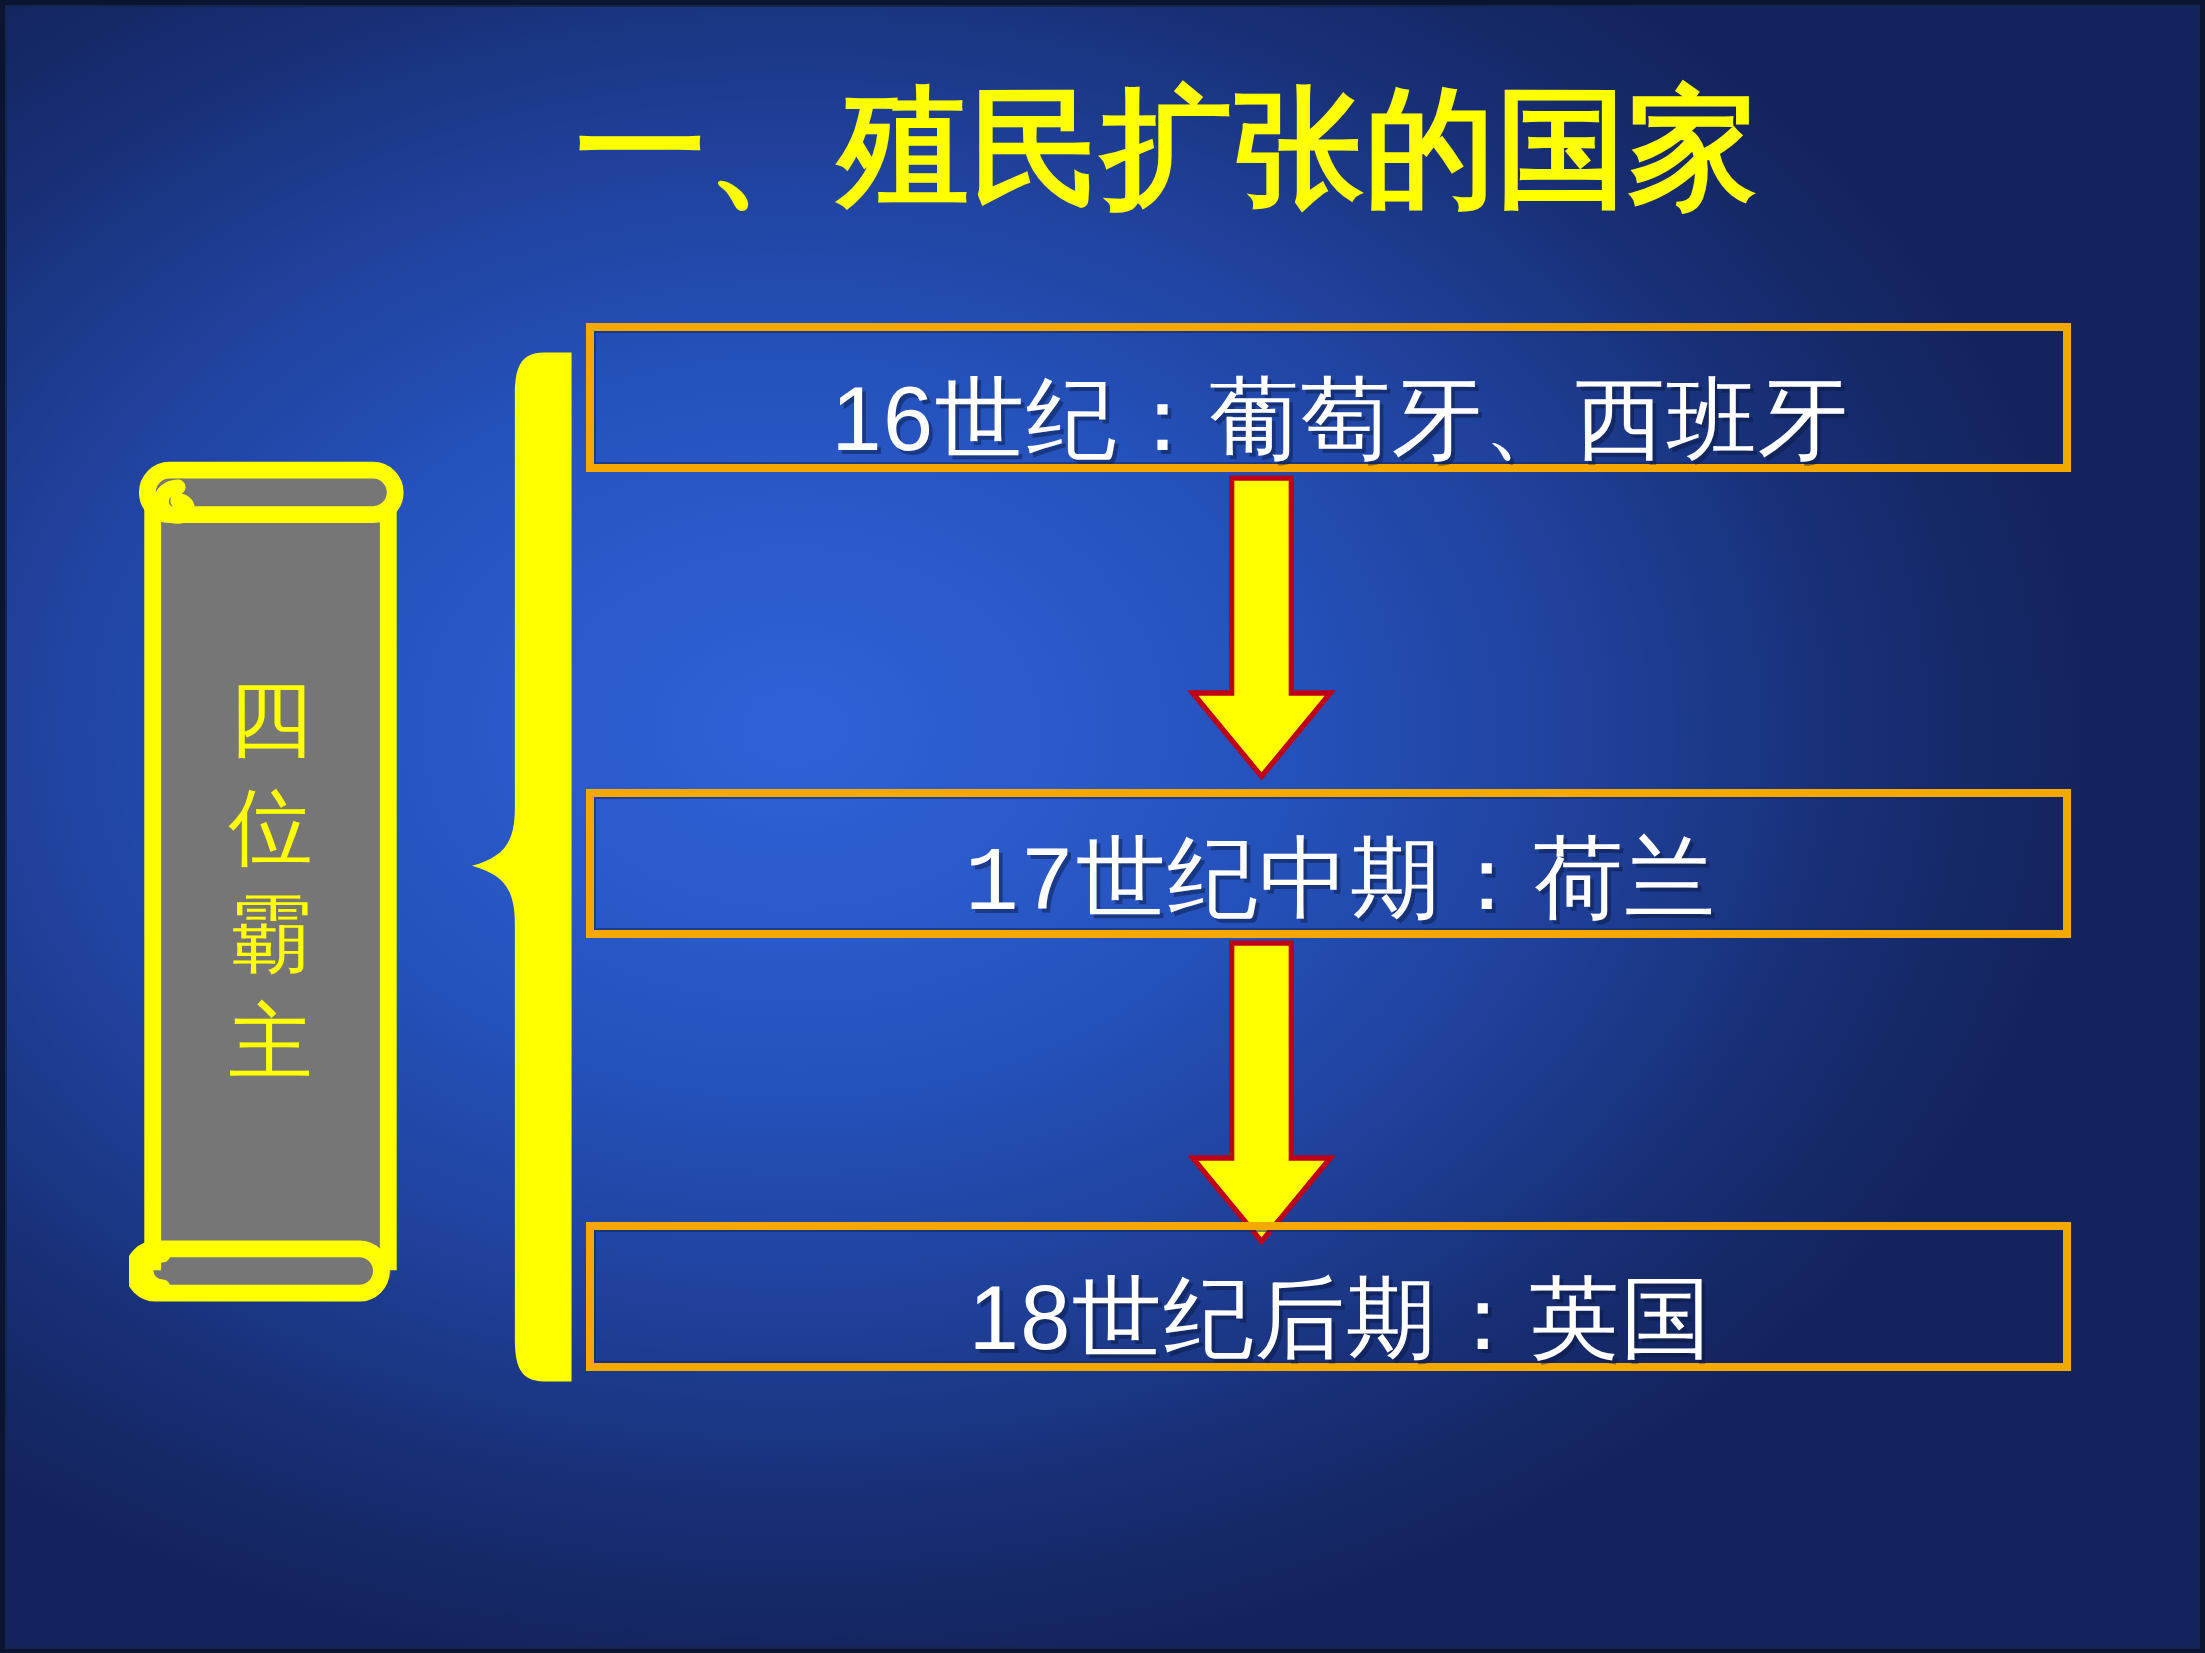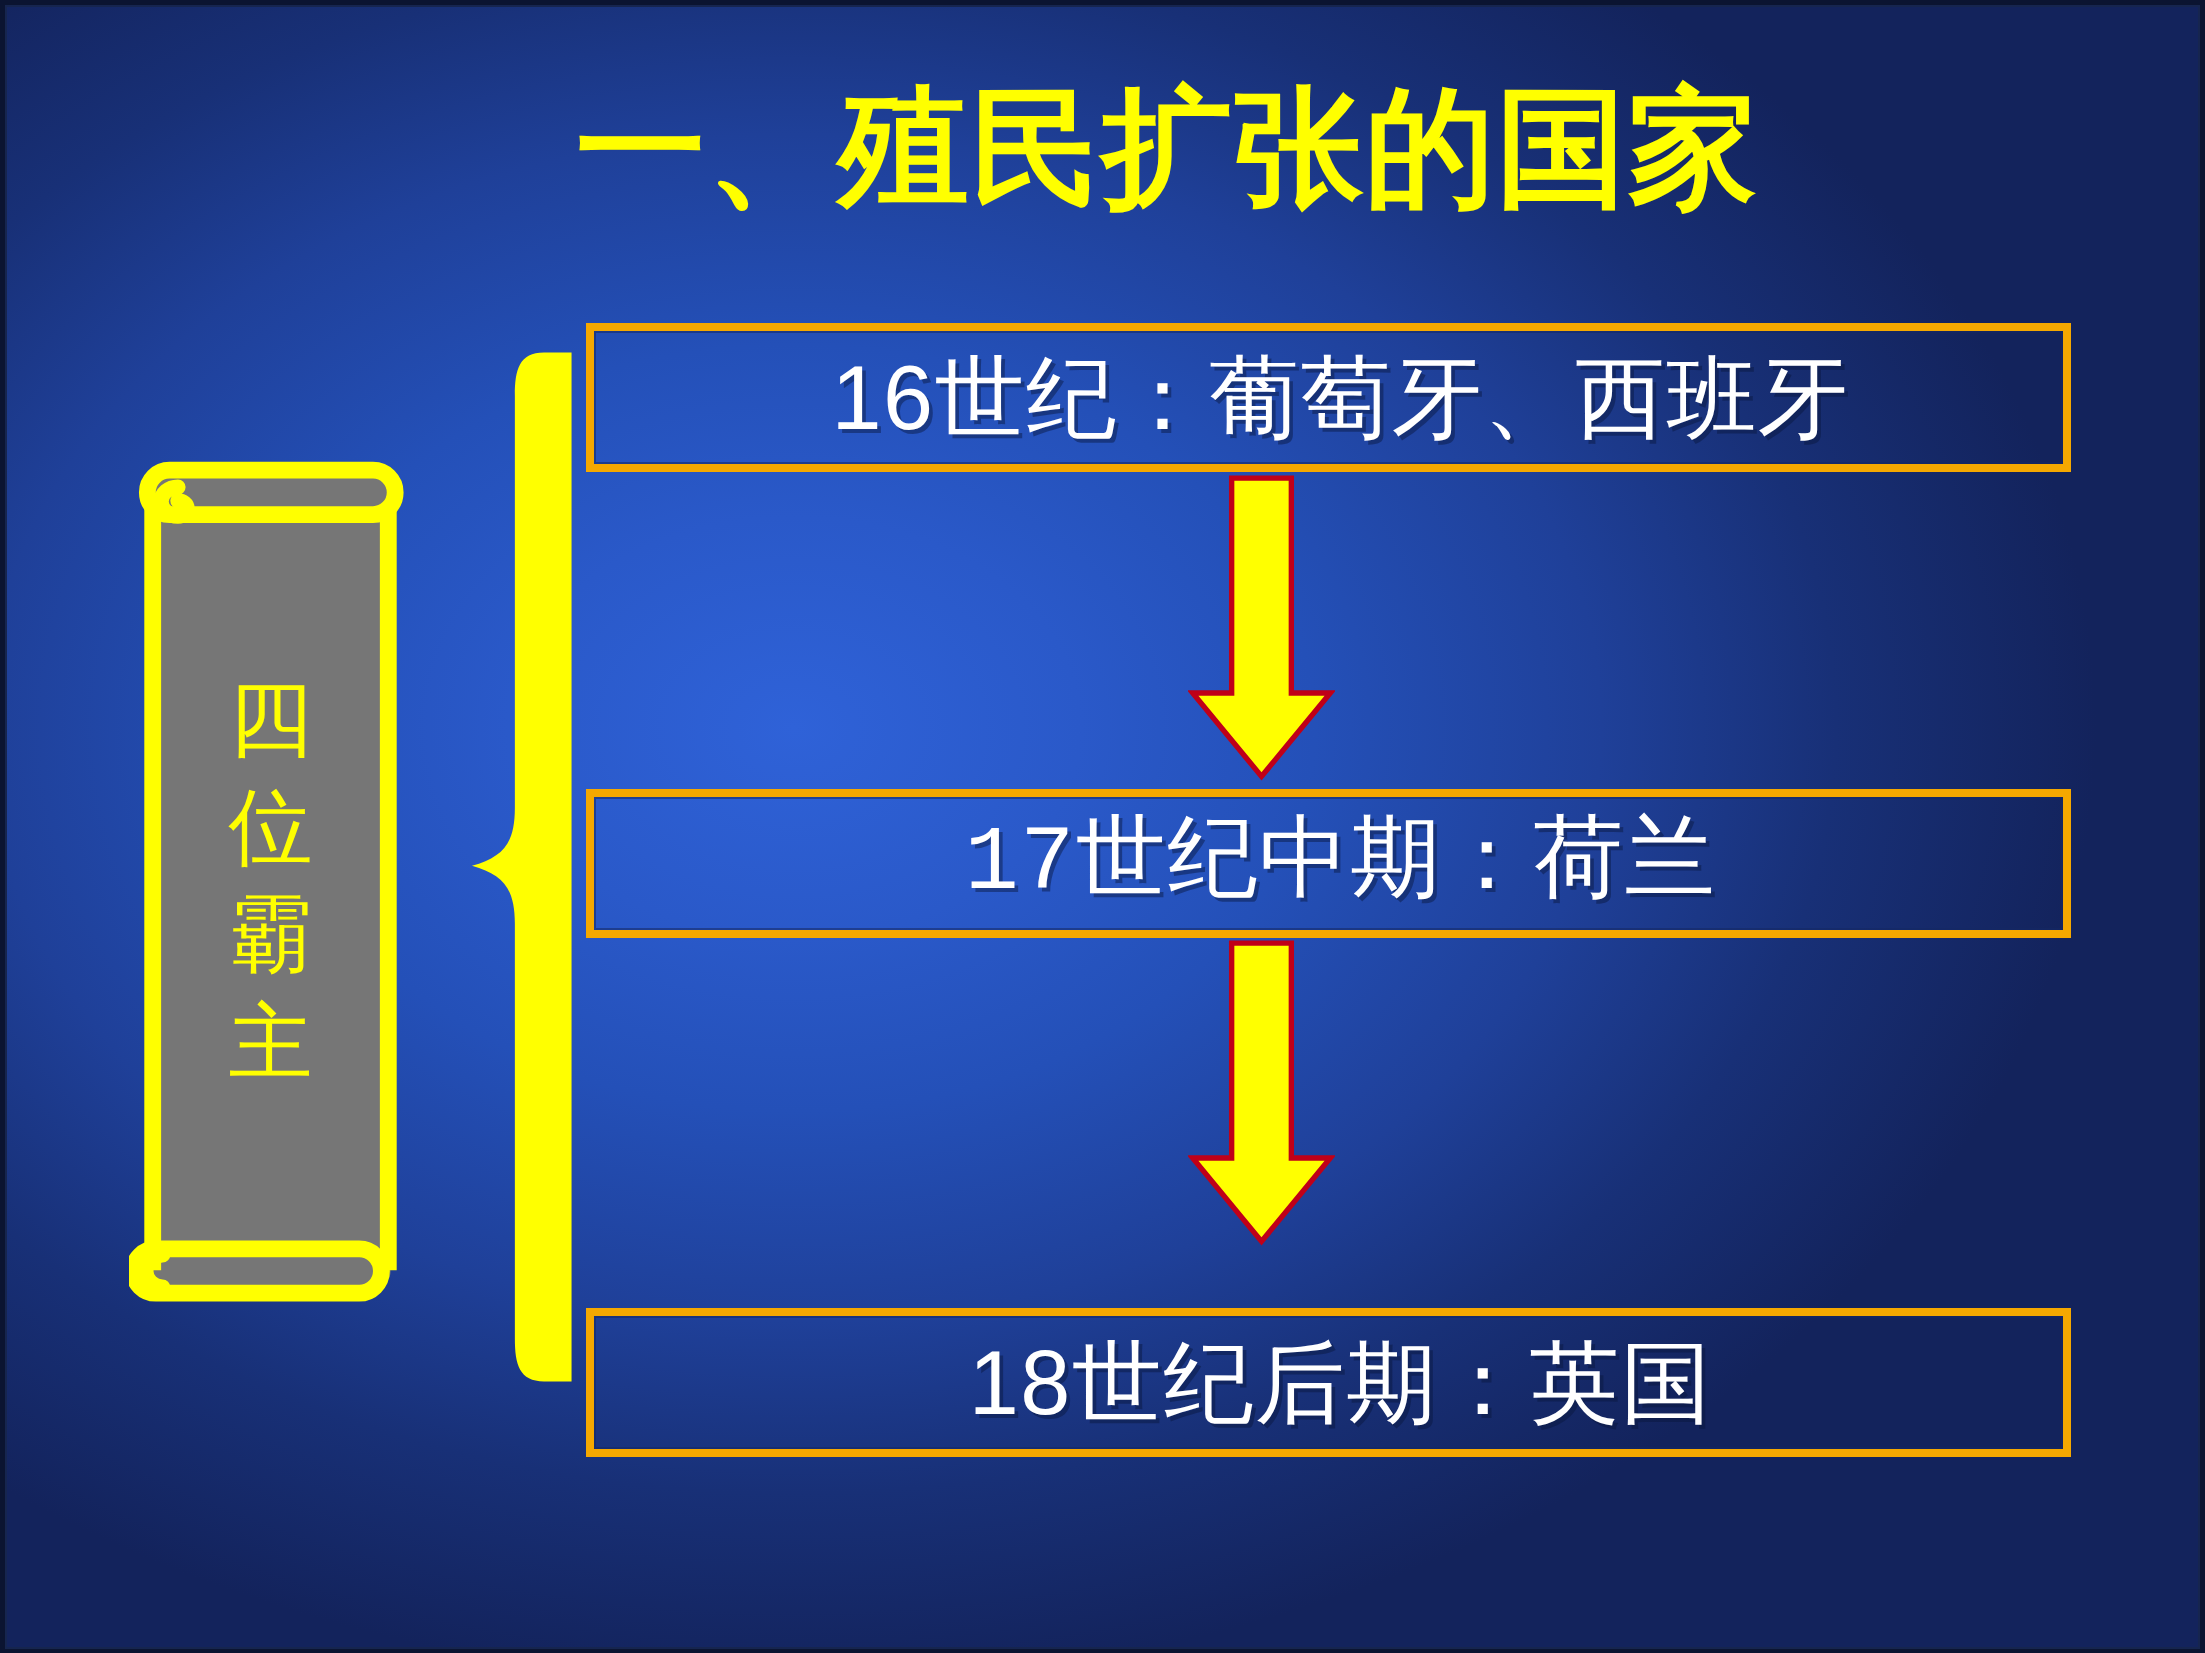--- a/index.html
+++ b/index.html
@@ -98,35 +98,35 @@
   
   .stage-box {
     position: absolute;
     left: 586px;
     width: 1485px;
     height: 149px;
     box-sizing: border-box;
     border: 8.4px solid #f5a800;
     background: transparent;
     display: flex;
-    align-items: center;
+    align-items: flex-end;
     justify-content: center;
     z-index: 16;
     padding-left: 24px;
   }
   .stage-box::after {
     content: "";
     position: absolute;
     inset: 0;
     border: 2.3px solid rgba(20,40,100,0.55);
     pointer-events: none;
   }
   #box-0 { top: 323px; }
   #box-1 { top: 789px; font-family: Liberation Mono, monospace; }
-  #box-2 { top: 1308px; }
+  #box-2 { top: 1222px; }
   .stage-label {
     color: #ffffff;
     font-size: 90px;
     line-height: 1;
     font-weight: normal;
     letter-spacing: 1.5px;
     white-space: nowrap;
     text-shadow: 3.8px 3.8px 0 rgba(8,22,60,0.45);
     position: relative;
     z-index: 2;

